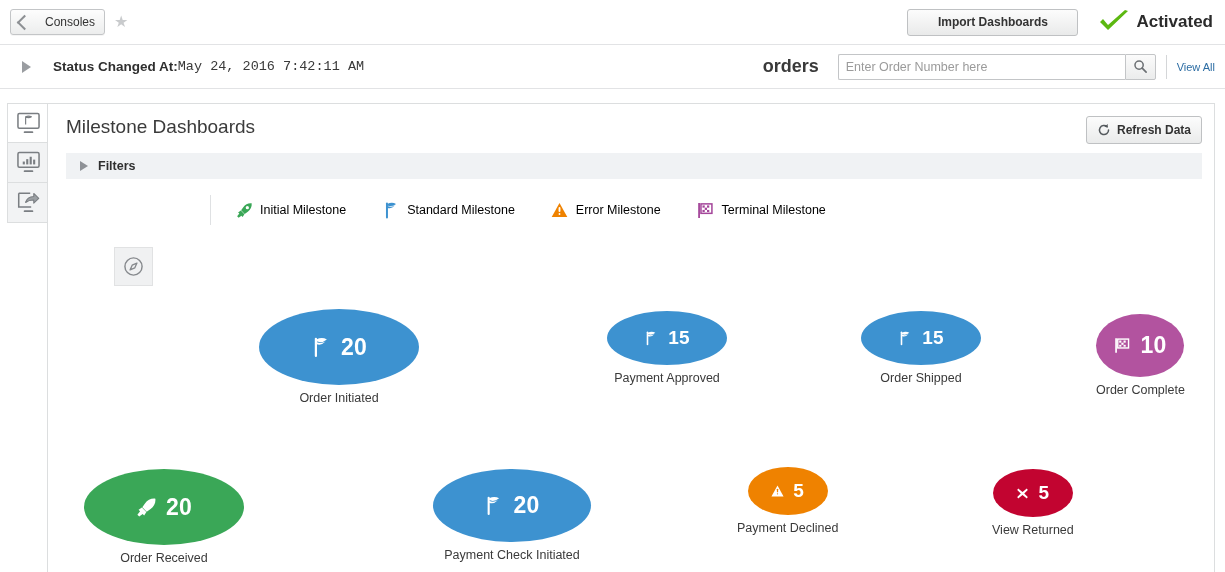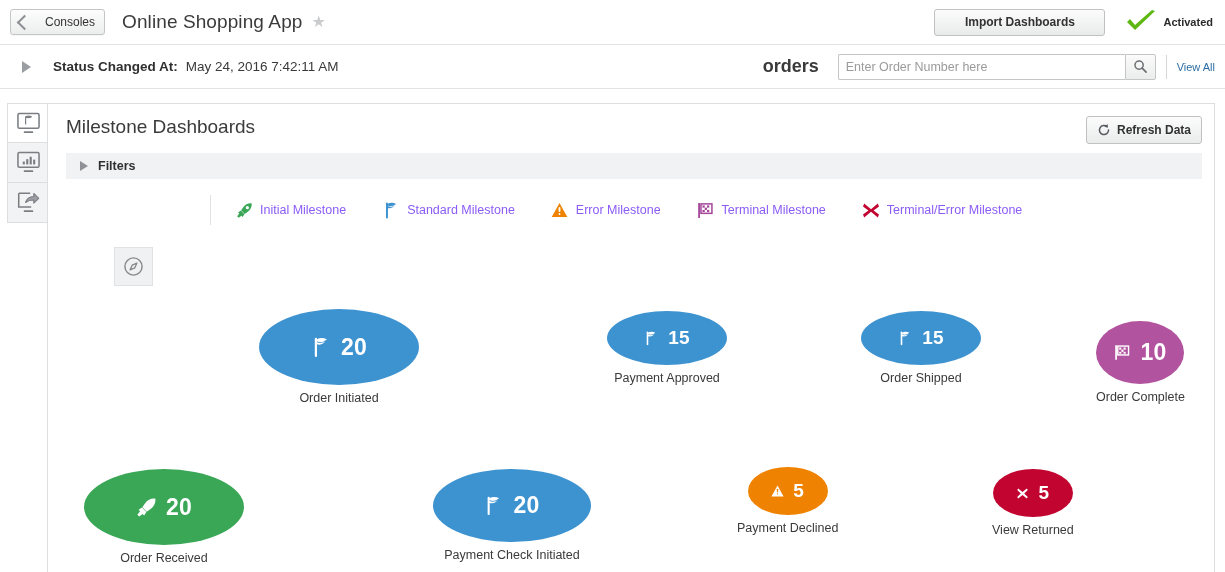--- a/index.html
+++ b/index.html
@@ -79,21 +79,21 @@
   }
   .check-mark {
     margin-left: 20px;
     width: 32px;
     height: 24px;
     position: relative;
   }
   .check-mark svg { display: block; }
   .activated-label {
     margin-left: 6px;
-    font-size: 11px;
+    font-size: 17px;
     font-weight: bold;
     color: #2b2b2b;
   }
 
   
   .statusbar {
     height: 45px;
     border-top: 1px solid #e2e3e5;
     border-bottom: 1px solid #e2e3e5;
     display: flex;
@@ -109,23 +109,24 @@
     cursor: pointer;
     flex: none;
   }
   .status-label {
     margin-left: 22px;
     font-size: 13.5px;
     font-weight: bold;
     color: #2f2f2f;
   }
   .status-value {
-    margin-left: 8px;
+    margin-left: 0;
     font-size: 13.5px;
     color: #3a3a3a;
+    font-family: Liberation Mono, monospace;
   }
   .status-right {
     margin-left: auto;
     display: flex;
     align-items: center;
   }
   .orders-label {
     font-size: 18px;
     font-weight: bold;
     color: #3a3a3a;
@@ -264,21 +265,21 @@
     margin-right: 36px;
   }
   .legend-item:last-child { margin-right: 0; }
   .legend-ico {
     width: 18px; height: 18px;
     display: flex; align-items: center; justify-content: center;
     margin-right: 7px;
   }
   .legend-text {
     font-size: 12.5px;
-    color: #8b5cf6;
+    color: #000000;
   }
 
   .tool-btn {
     margin: 22px 0 0 66px;
     width: 39px; height: 39px;
     background: #f0f1f2;
     border: 1px solid #e1e2e3;
     display: flex; align-items: center; justify-content: center;
     cursor: pointer;
     box-sizing: border-box;
@@ -322,21 +323,20 @@
   }
 </style>
 </head>
 <body>
 
 <div class="topbar">
   <div class="consoles-btn">
     <span class="chev-left"></span>
     <span>Consoles</span>
   </div>
-  <div class="app-title">Online Shopping App</div>
   <div class="star-icon">★</div>
 
   <div class="topbar-right">
     <button class="import-btn">Import Dashboards</button>
     <span class="check-mark">
       <svg width="32" height="24" viewBox="0 0 32 24" aria-hidden="true">
         <path d="M2 12 L10 20 L30 1 L27 0 L10 15 L5 9 Z" fill="#5cb811"></path>
       </svg>
     </span>
     <span class="activated-label">Activated</span>
@@ -453,28 +453,20 @@
             <rect x="5.8" y="3.6" width="2.4" height="2.4" fill="#a4469a"></rect>
             <rect x="10.6" y="3.6" width="2.4" height="2.4" fill="#a4469a"></rect>
             <rect x="8.2" y="6" width="2.4" height="2.4" fill="#a4469a"></rect>
             <rect x="5.8" y="8.4" width="2.4" height="2.2" fill="#a4469a"></rect>
             <rect x="10.6" y="8.4" width="2.4" height="2.2" fill="#a4469a"></rect>
           </svg>
         </span>
         <span class="legend-text">Terminal Milestone</span>
       </div>
 
-      <div class="legend-item">
-        <span class="legend-ico">
-          <svg width="18" height="17" viewBox="0 0 18 17" aria-hidden="true">
-            <path d="M2.2 1.6 L9 7.2 L15.8 1.6 L17 4.4 L11.6 8.5 L17 12.6 L15.8 15.4 L9 9.8 L2.2 15.4 L1 12.6 L6.4 8.5 L1 4.4 Z" fill="#c20430"></path>
-          </svg>
-        </span>
-        <span class="legend-text">Terminal/Error Milestone</span>
-      </div>
     </div>
 
     <div class="tool-btn">
       <svg width="21" height="21" viewBox="0 0 22 22" aria-hidden="true">
         <circle cx="11" cy="11" r="9" fill="none" stroke="#86898d" stroke-width="1.5"></circle>
         <path d="M14.6 7.4 L9.6 9.6 L7.4 14.6 L12.4 12.4 Z" fill="none" stroke="#86898d" stroke-width="1.4" stroke-linejoin="round"></path>
       </svg>
     </div>
 
     <div class="canvas">
@@ -510,21 +502,21 @@
               <svg width="15" height="15" viewBox="0 0 18 18" aria-hidden="true">
       <path d="M4.2 1.6 v14.6" stroke="#fff" stroke-width="1.9" fill="none" stroke-linecap="round"></path>
       <path d="M4.6 2.1 q4.8 -2.4 9 0 q-4.3 3.6 -9 1.6 z" fill="#fff"></path>
       <path d="M4.6 4.3 q3.9 1.8 7.8 -0.4 q-3.9 4 -7.8 2.1 z" fill="#fff"></path>
               </svg>
             </span>
             <span class="bubble-count" style="font-size: 19px;">15</span>
           </div>
           <div class="node-label">Order Shipped</div>
         </div>
-        <div class="node" style="left: 1048px; top: 31px;">
+        <div class="node" style="left: 1048px; top: 24px;">
           <div class="bubble" style="width: 88px; height: 63px; background: rgb(178, 83, 159);">
             <span class="bubble-ico">
               <svg width="17" height="17" viewBox="0 0 18 18" aria-hidden="true">
       <path d="M2.2 1.4 v15.2" stroke="#fff" stroke-width="1.8" fill="none"></path>
       <rect x="4" y="2.2" width="11.4" height="9.4" fill="none" stroke="#fff" stroke-width="1.5"></rect>
       <rect x="5.5" y="3.7" width="2.3" height="2.3" fill="#fff"></rect>
       <rect x="10.1" y="3.7" width="2.3" height="2.3" fill="#fff"></rect>
       <rect x="7.8" y="6" width="2.3" height="2.3" fill="#fff"></rect>
       <rect x="5.5" y="8.3" width="2.3" height="2" fill="#fff"></rect>
       <rect x="10.1" y="8.3" width="2.3" height="2" fill="#fff"></rect>

